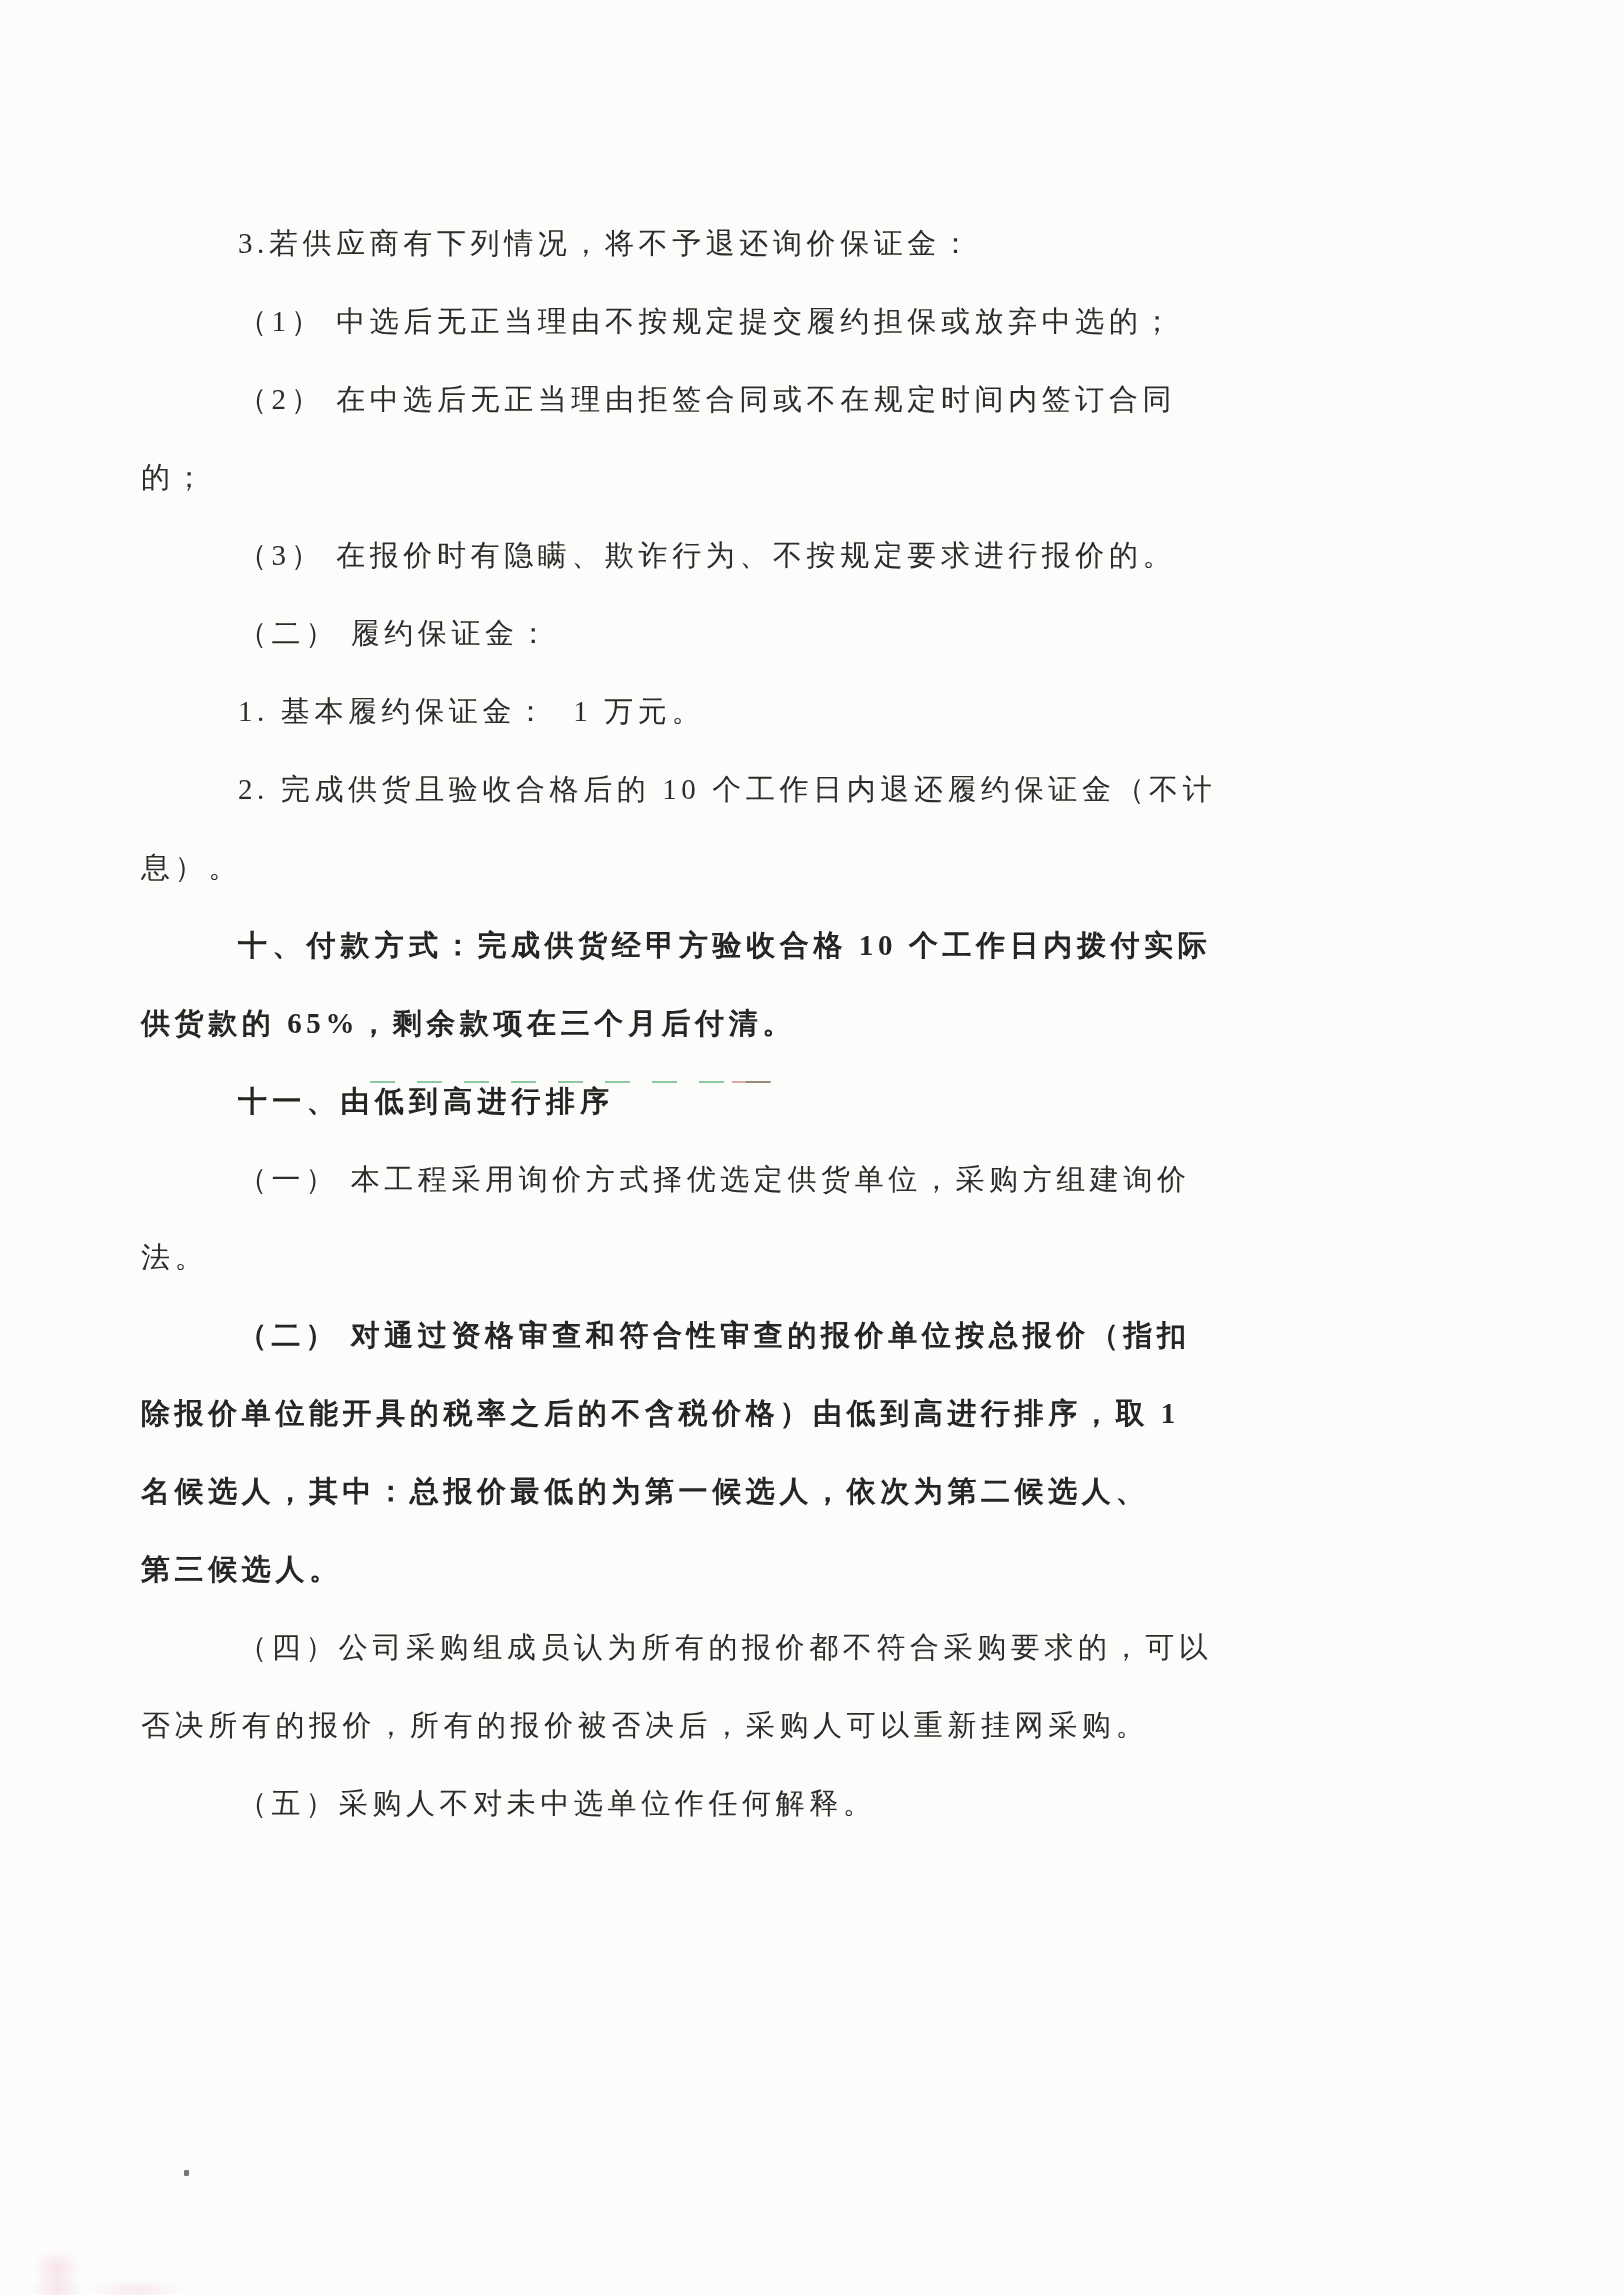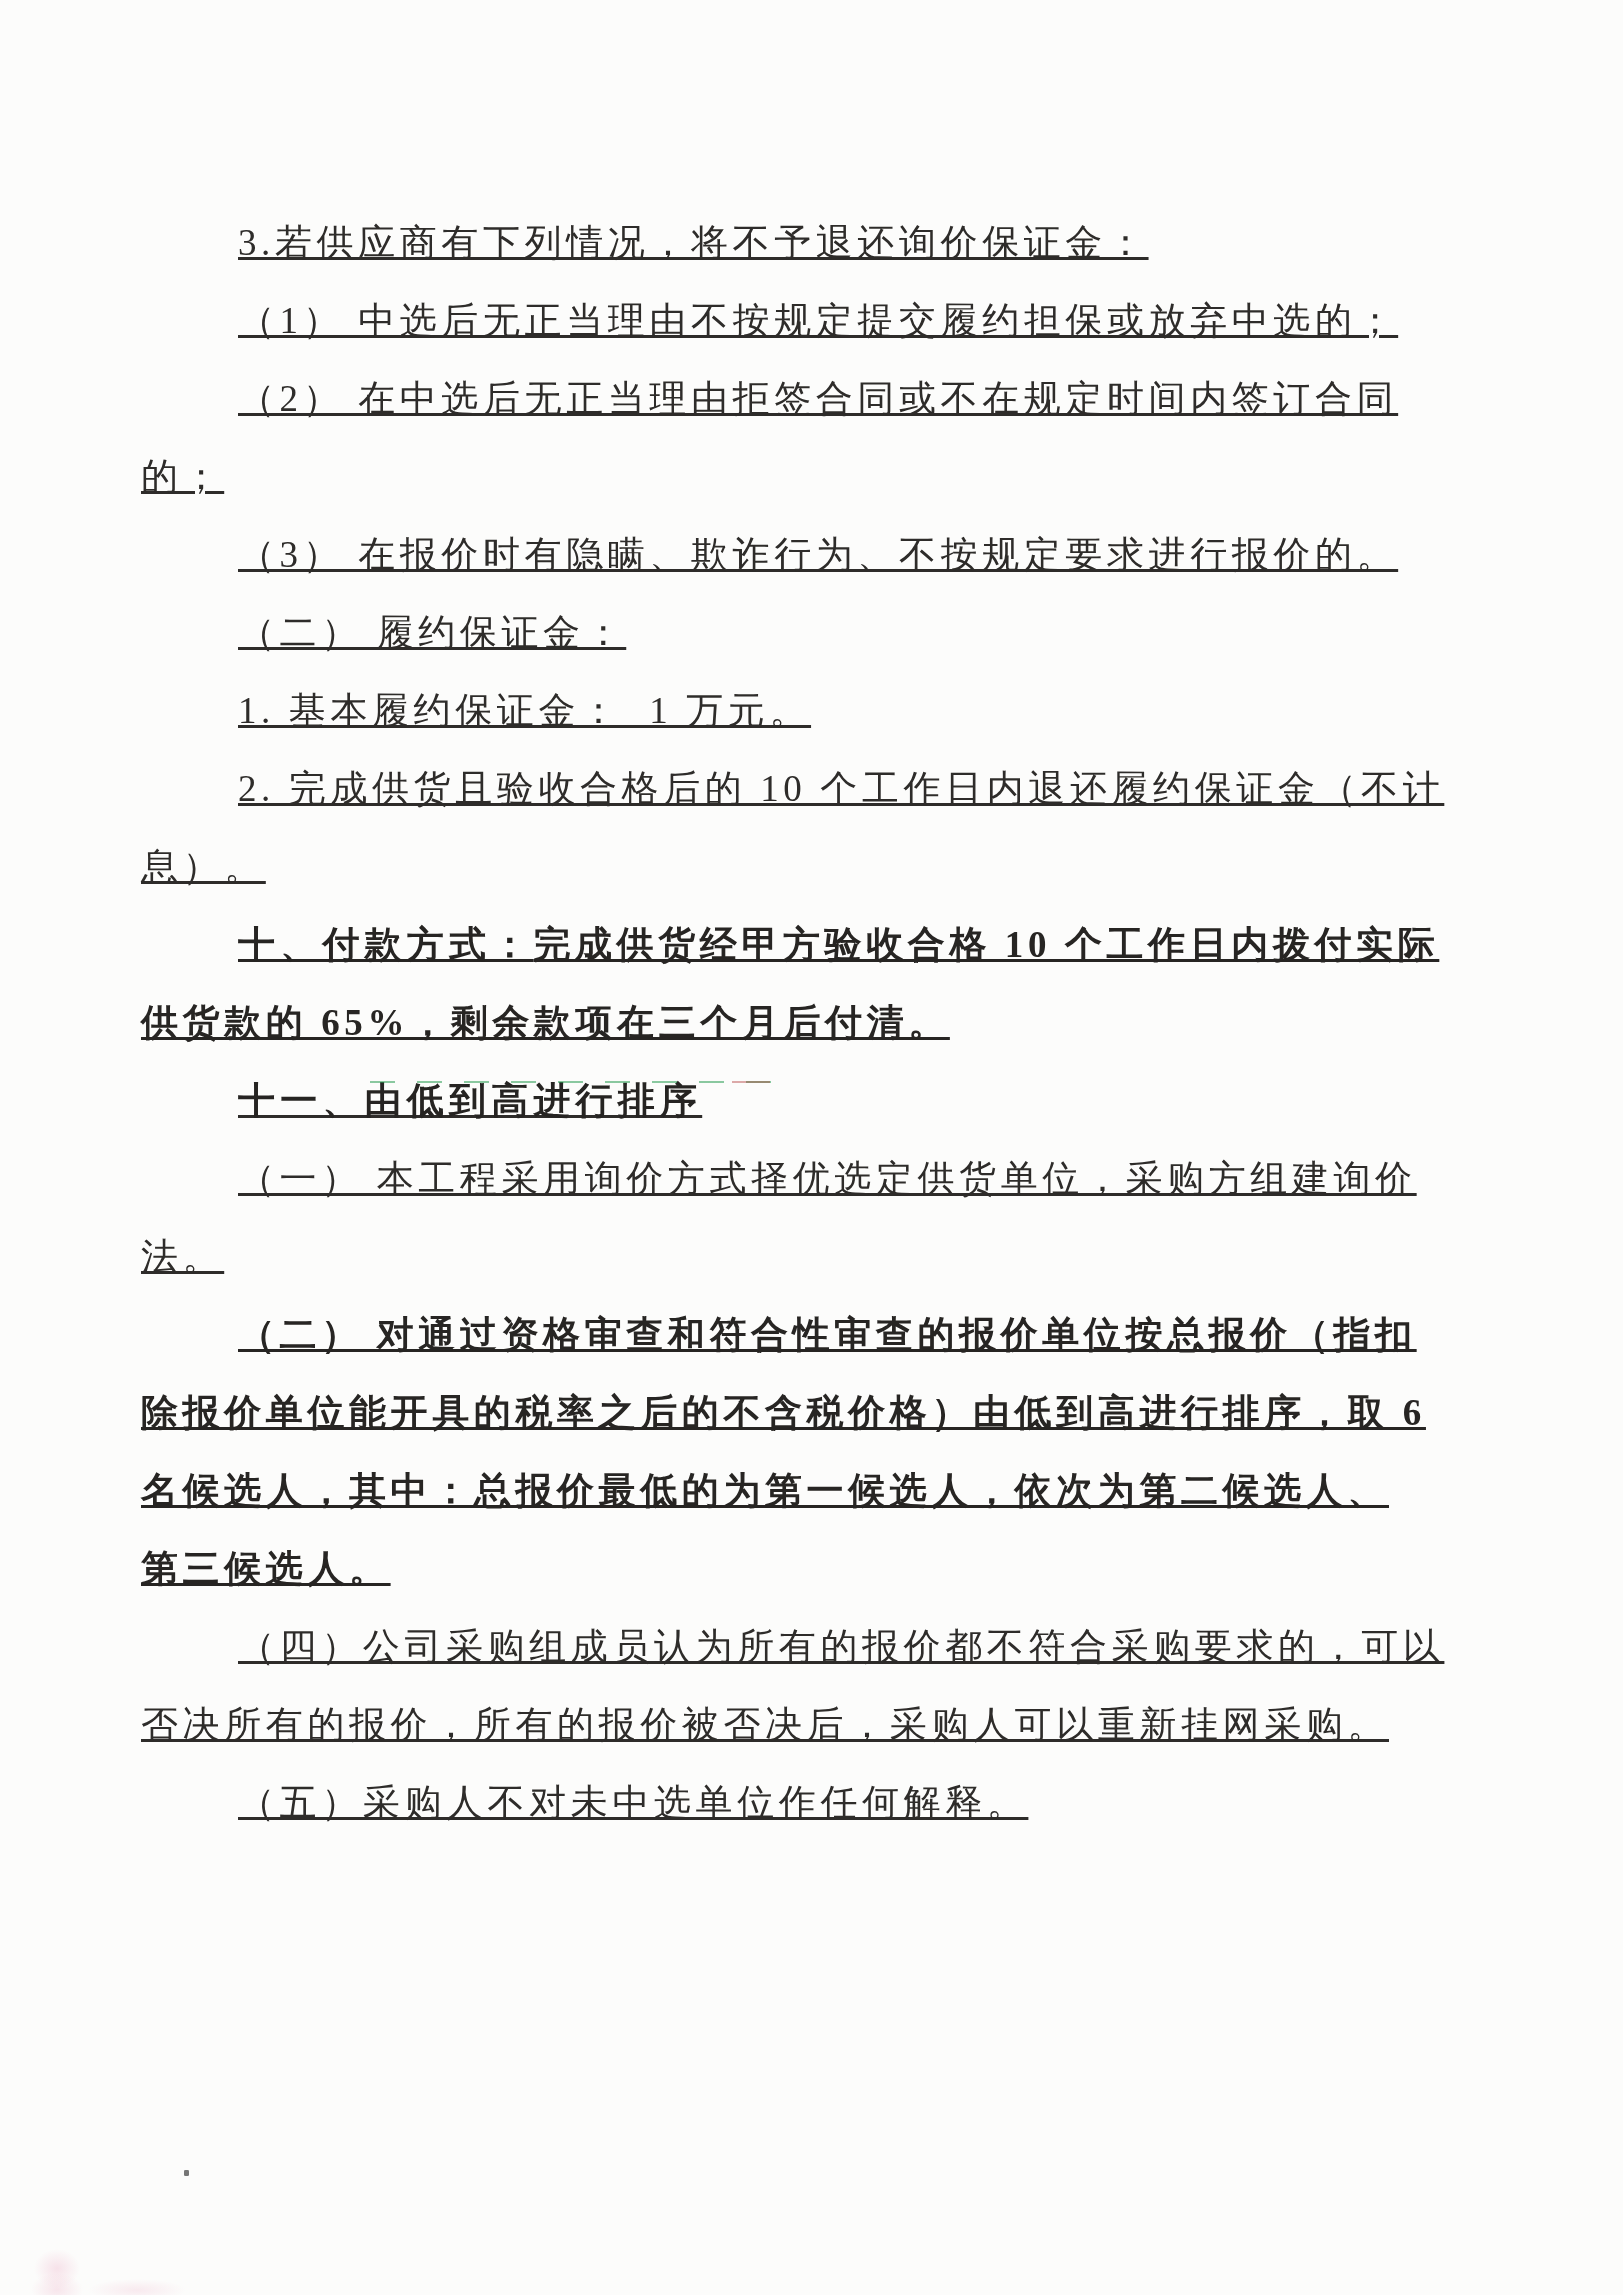--- a/index.html
+++ b/index.html
@@ -12,24 +12,23 @@
     color:#2e2c2a;
   }
   .doc{
     position:absolute;
     left:141px;top:204px;
     width:1348px;
   }
   .line{
     height:78px;
     line-height:78px;
-    font-size:37px;
+    font-size:29px;
     letter-spacing:4.6px;
     white-space:pre;
-    text-decoration:underline;
   }
   .ind{text-indent:97px;}
   .bold{font-weight:bold;color:#272523;}
   .hei{
     font-family:"Liberation Sans","DejaVu Sans",sans-serif;
     font-weight:bold;
     letter-spacing:5.2px;
     color:#262422;
   }
   
@@ -70,21 +69,21 @@
     <div class="line ind">（二） 履约保证金：</div>
     <div class="line ind">1. 基本履约保证金：  1 万元。</div>
     <div class="line ind">2. 完成供货且验收合格后的 10 个工作日内退还履约保证金（不计</div>
     <div class="line">息）。</div>
     <div class="line ind bold"><span class="hei">十、付款方式：</span><span>完成供货经甲方验收合格 10 个工作日内拨付实际</span></div>
     <div class="line bold">供货款的 65%，剩余款项在三个月后付清。</div>
     <div class="line ind"><span class="hei">十一、由低到高进行排序</span></div>
     <div class="line ind">（一） 本工程采用询价方式择优选定供货单位，采购方组建询价</div>
     <div class="line">法。</div>
     <div class="line ind bold">（二） 对通过资格审查和符合性审查的报价单位按总报价（指扣</div>
-    <div class="line bold">除报价单位能开具的税率之后的不含税价格）由低到高进行排序，取 6</div>
+    <div class="line bold">除报价单位能开具的税率之后的不含税价格）由低到高进行排序，取 1</div>
     <div class="line bold">名候选人，其中：总报价最低的为第一候选人，依次为第二候选人、</div>
     <div class="line bold">第三候选人。</div>
     <div class="line ind">（四）公司采购组成员认为所有的报价都不符合采购要求的，可以</div>
     <div class="line">否决所有的报价，所有的报价被否决后，采购人可以重新挂网采购。</div>
     <div class="line ind">（五）采购人不对未中选单位作任何解释。</div>
   </div>
 
   <div class="artifact-green"></div>
   <div class="artifact-red"></div>
   <div class="speck"></div>

